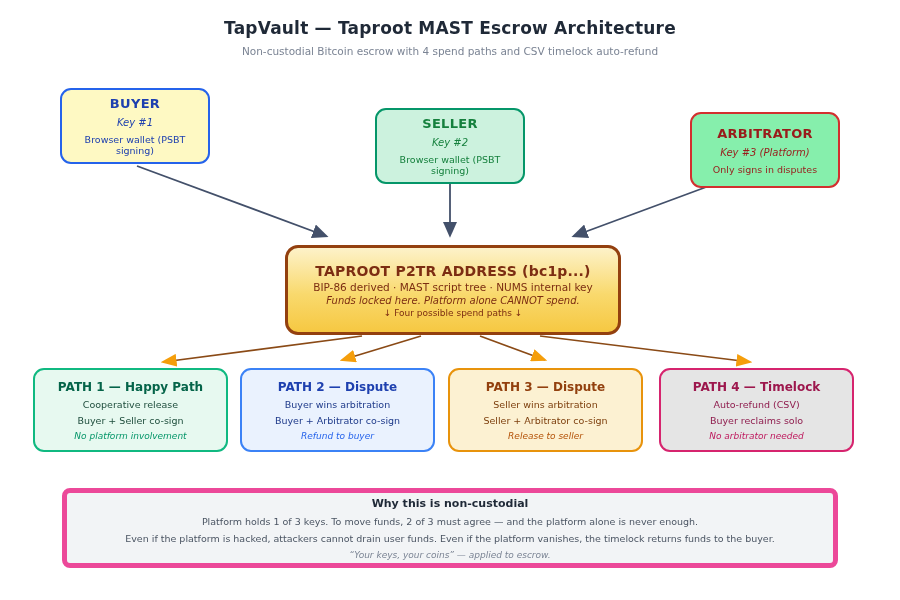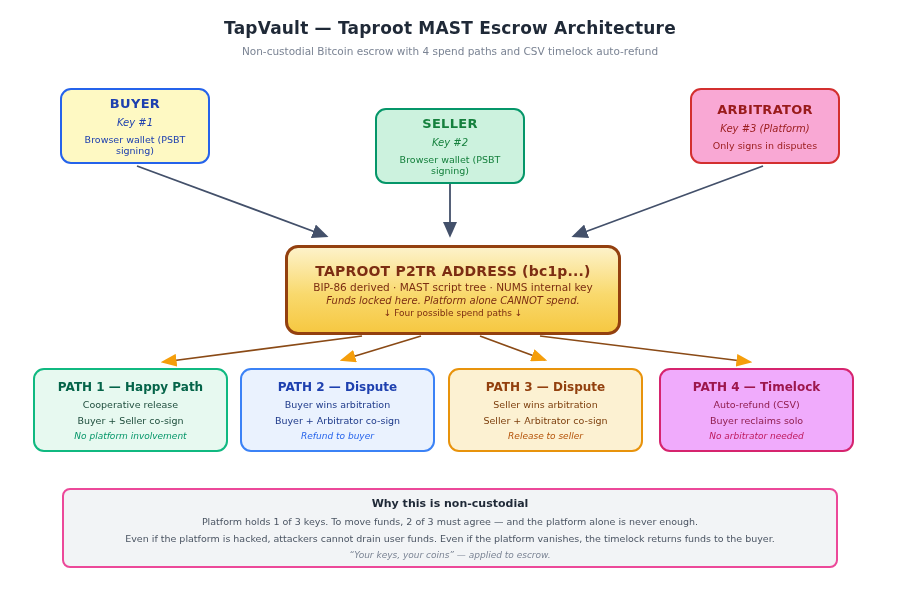--- a/index.html
+++ b/index.html
@@ -18,21 +18,21 @@
     text-align:center;padding:6px 8px;
   }
   .node .t{font-weight:bold;}
   
   .actor{width:150px;height:76px;top:88px;border:2px solid;gap:6px;}
   .actor .t{font-size:13px;letter-spacing:.3px;}
   .actor .l1{font-size:10px;font-style:italic;}
   .actor .l2{font-size:9.5px;}
   .buyer{left:60px;background:#fef9c3;border-color:#2563eb;color:#1e40af;}
   .seller{left:375px;background:#ccf2de;border-color:#059669;color:#15803d;margin-top:20px;}
-  .arb{left:690px;background:#f9a8d4;border-color:#d32f2f;color:#991b1b;}
+  .arb{left:690px;background:#86efac;border-color:#d32f2f;color:#991b1b;margin-top:24px;}
   
   .vault{
     left:285px;top:245px;width:336px;height:90px;
     background:linear-gradient(180deg,#fdf2c9 0%,#f9d96d 55%,#f6c842 100%);
     border:3px solid #93400f;border-radius:13px;color:#7c2d12;gap:2px;
   }
   .vault .t{font-size:14px;letter-spacing:.2px;}
   .vault .l1{font-size:10.5px;}
   .vault .l2{font-size:10px;font-style:italic;}
   .vault .l3{font-size:9px;}
@@ -40,26 +40,26 @@
   .path{width:195px;height:84px;top:368px;border:2px solid;gap:5px;}
   .path .t{font-size:12px;}
   .path .l1,.path .l2{font-size:9.5px;}
   .path .note{font-size:9px;font-style:italic;}
   .p1{left:33px;background:#e7f9f0;border-color:#10b981;color:#1e4d3c;}
   .p1 .t{color:#056449;} .p1 .note{color:#059669;}
   .p2{left:240px;background:#eaf2fe;border-color:#3b82f6;color:#1e3a8a;}
   .p2 .t{color:#1e40af;} .p2 .note{color:#2563eb;}
   .p3{left:448px;background:#fcf1d2;border-color:#e8930c;color:#7c3e0c;}
   .p3 .t{color:#92400e;} .p3 .note{color:#b45309;}
-  .p4{left:659px;background:#f0abfc;border-color:#d6246e;color:#8f1d4e;}
+  .p4{left:659px;background:#e5e5e5;border-color:#d6246e;color:#8f1d4e;}
   .p4 .t{color:#9d174d;} .p4 .note{color:#be185d;}
   
   .foot{
     position:absolute;left:62px;top:488px;width:776px;height:80px;box-sizing:border-box;
-    background:#f2f4f6;border:2px solid #ec4899;border-radius:8px;
+    background:#f2f4f6;border:5px solid #ec4899;border-radius:8px;
     display:flex;flex-direction:column;align-items:center;justify-content:center;
     text-align:center;gap:6px;color:#3c4454;
   }
   .foot .t{font-size:11px;font-weight:bold;color:#1f2937;}
   .foot .l{font-size:9.5px;color:#4b5563;}
   .foot .q{font-size:9px;font-style:italic;color:#7b8494;}
   
   #arrows{position:absolute;left:0;top:0;width:900px;height:600px;pointer-events:none;}
 </style>
 </head>

